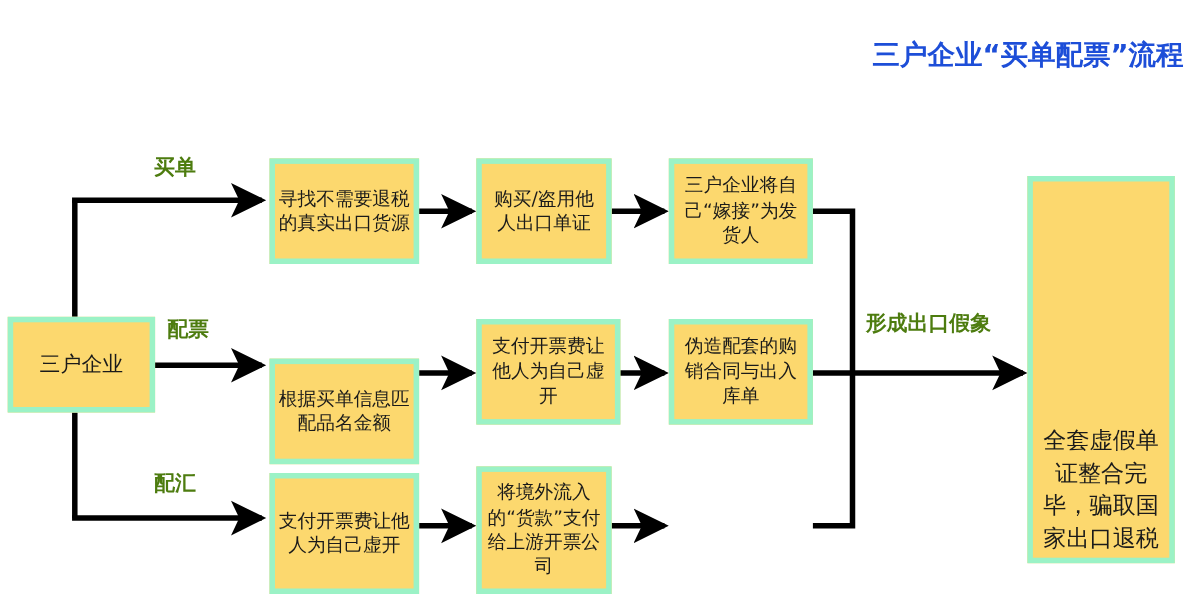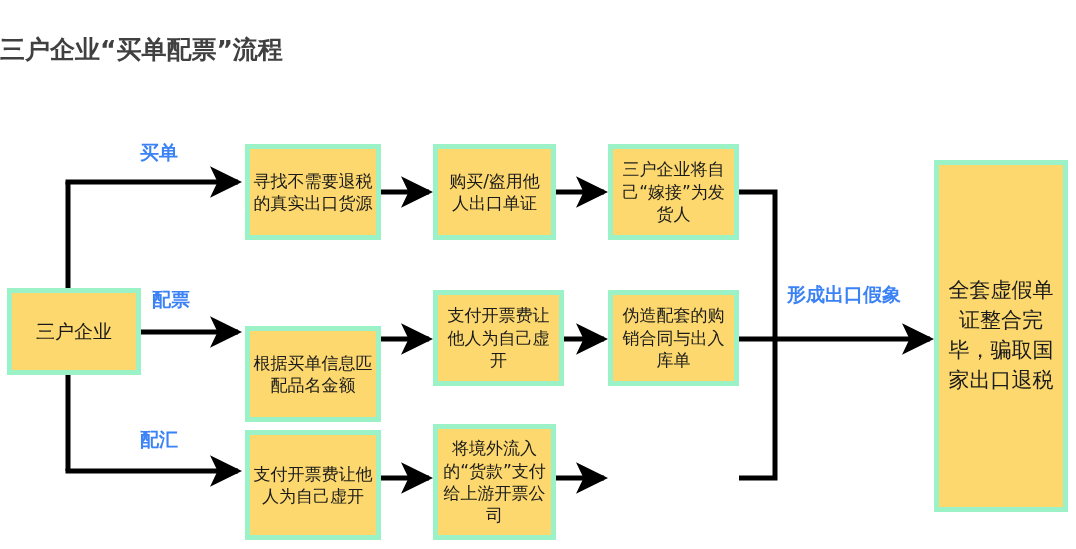--- a/index.html
+++ b/index.html
@@ -16,24 +16,24 @@
     height: 549px;
     background: #ffffff;
     overflow: hidden;
   }
   
   .title {
     position: absolute;
     left: 0;
     top: 36px;
     width: 1076px;
-    text-align: left;
+    text-align: right;
     font-size: 25px;
     font-weight: bold;
-    color: #404040;
+    color: #1d4ed8;
     letter-spacing: 0px;
     line-height: 1.1;
   }
   
   .box {
     position: absolute;
     box-sizing: border-box;
     background: #FCD86E;
     border: 5px solid #9BF2C6;
     display: flex;
@@ -55,21 +55,21 @@
   }
   .box.final {
     font-size: 21px;
     line-height: 1.42;
   }
   
   .edge-label {
     position: absolute;
     font-size: 19px;
     font-weight: bold;
-    color: #3b82f6;
+    color: #4d7c0f;
     white-space: nowrap;
     line-height: 1;
   }
   
   #wires {
     position: absolute;
     left: 0;
     top: 0;
     width: 1076px;
     height: 549px;
@@ -147,17 +147,17 @@
 
   <div class="box step" style="left:245px; top:430px; width:136px; height:110px;">
     <span class="box-text">支付开票费让他人为自己虚开</span>
   </div>
   <div class="box step" style="left:433px; top:424px; width:123px; height:116px;">
     <span class="box-text">将境外流入的“货款”支付给上游开票公司</span>
   </div>
 
   <div class="edge-label" style="left:787px; top:285px;">形成出口假象</div>
 
-  <div class="box final" style="left:934px; top:160px; width:134px; height:352px;">
+  <div class="box final" style="left:934px; top:160px; width:134px; height:352px;align-items:flex-end;">
     <span class="box-text">全套虚假单证整合完毕，骗取国家出口退税</span>
   </div>
 
 </div>
 
 </body></html>

